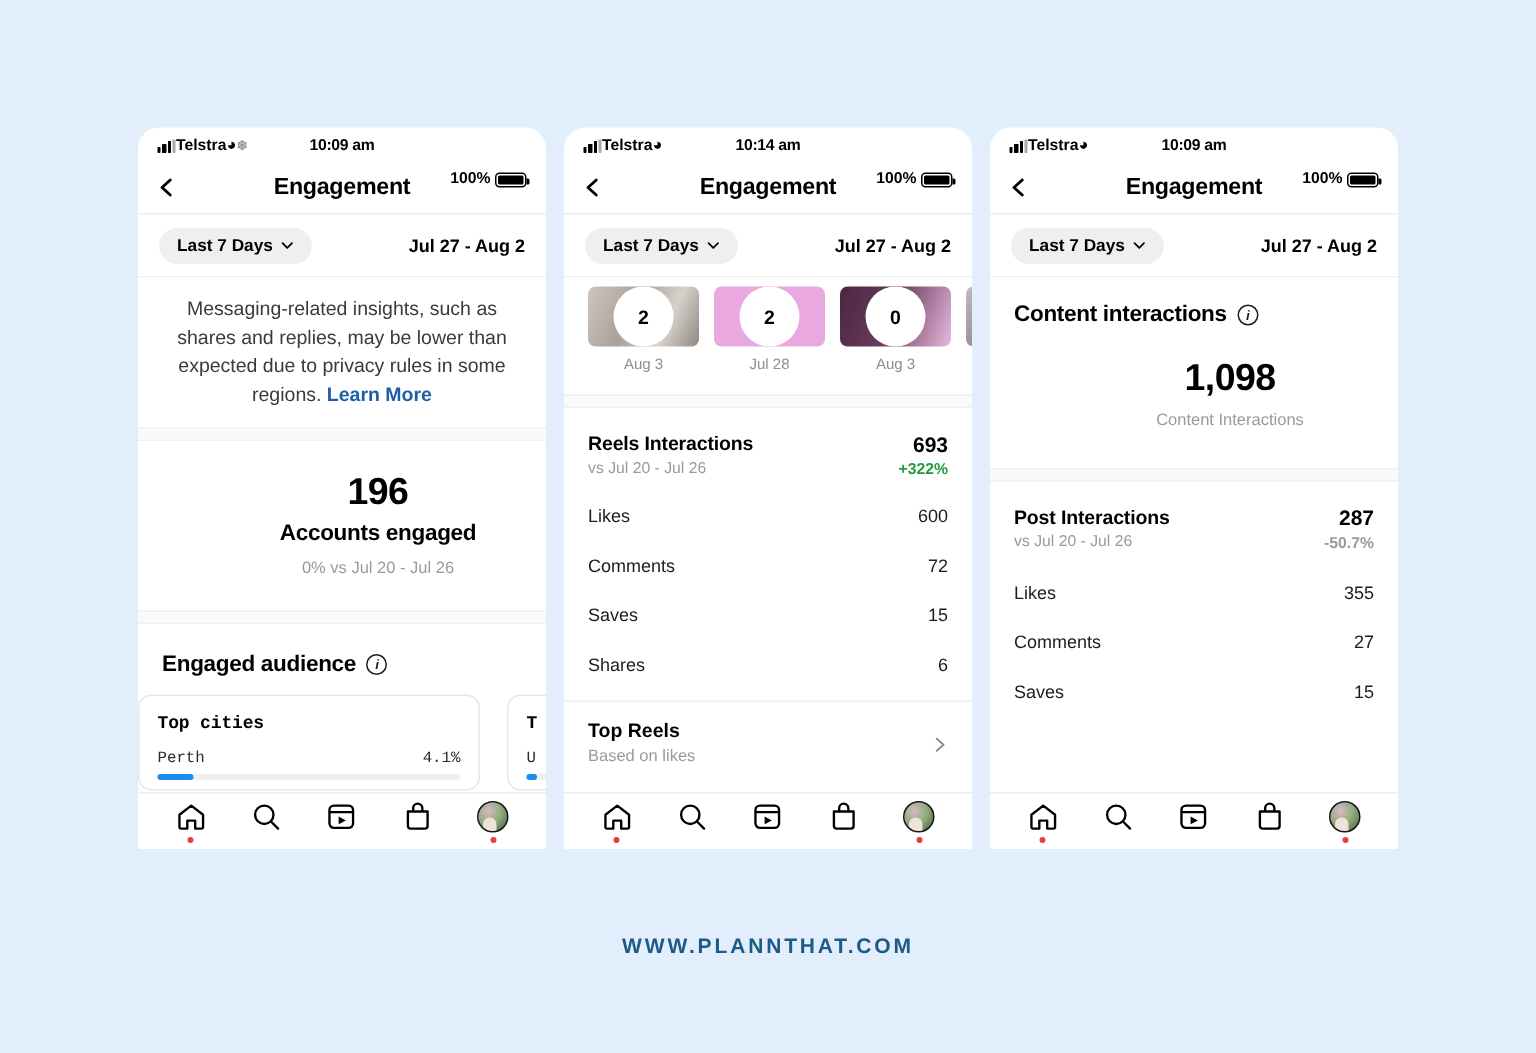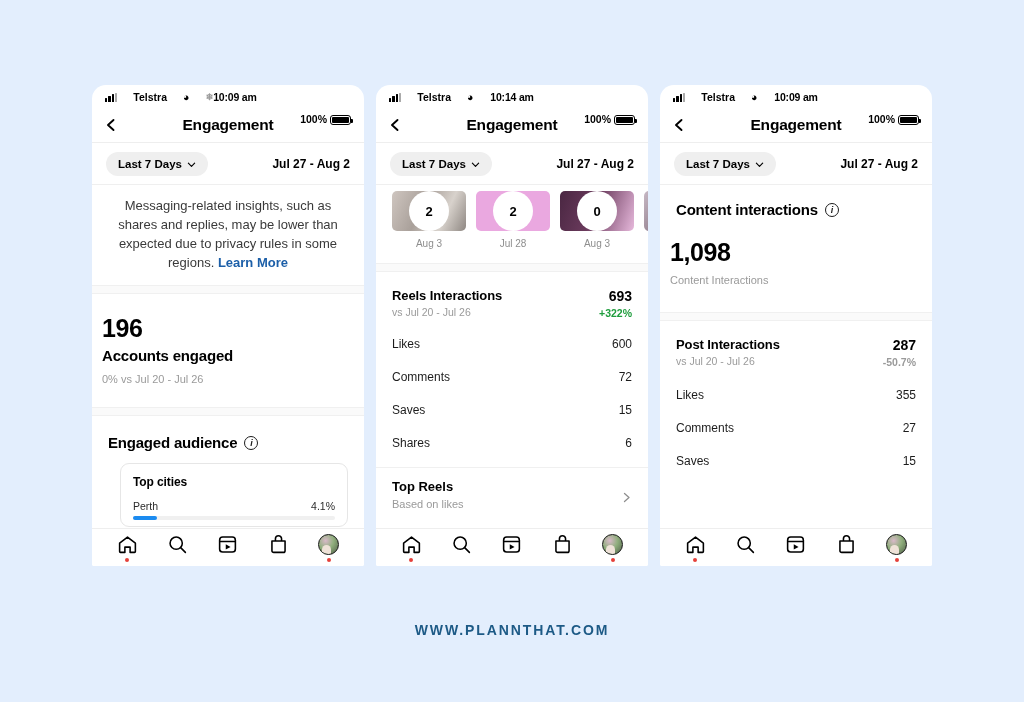--- a/index.html
+++ b/index.html
@@ -31,21 +31,21 @@
   .statusbar {
     height: 22px;
     display: flex;
     align-items: center;
     padding: 2px 13px 0 13px;
     font-size: 10.5px;
     font-weight: bold;
     color: #000;
     flex: 0 0 auto;
   }
-  .sb-left { display: flex; align-items: center; gap: 16px; flex: 1 1 0; }
+  .sb-left { display: flex; align-items: center; gap: 0; flex: 1 1 0; }
   .sb-center { flex: 0 0 auto; letter-spacing: -0.2px; }
   .sb-right { display: flex; align-items: flex-end; gap: 3px; flex: 1 1 0; justify-content: flex-end; margin-top: 44px; }
   .bars { display: flex; align-items: flex-end; gap: 1.2px; height: 9px; }
   .bars i { display:block; width: 2.2px; background: #000; border-radius: .5px; }
   .bars i:nth-child(1){height:3.5px}
   .bars i:nth-child(2){height:5.5px}
   .bars i:nth-child(3){height:7.5px}
   .bars i:nth-child(4){height:9px; background:#aaa}
   .wifi { font-size: 11px; line-height: 1; }
   .snow { font-size: 9px; color: #9a9a9a; line-height:1; }
@@ -106,40 +106,40 @@
   .notice {
     padding: 12px 16px 13px 16px;
     text-align: center;
     font-size: 13px;
     line-height: 1.45;
     color: #3a3a3a;
   }
   .notice a { color: #1c5fa8; font-weight: bold; text-decoration: none; }
 
   
-  .bigstat { padding: 20px 10px 22px 10px; text-align: left; }
+  .bigstat { padding: 20px 10px 22px 10px; text-align: center; margin-left: 48px; }
   .bigstat .value { font-size: 25px; font-weight: bold; color: #000; letter-spacing:-0.4px; }
   .bigstat .label { font-size: 15px; font-weight: bold; color: #000; margin-top: 4px; letter-spacing:-0.2px;}
   .bigstat .delta { font-size: 11px; color: #9a9a9a; margin-top: 9px; }
   .bigstat .delta .up { color: #1f9d3d; font-weight: bold; }
 
   
   .sec-title {
     display:flex; align-items:center; gap: 7px;
     padding: 18px 16px 12px 16px;
     font-size: 15px; font-weight: bold; color: #000; letter-spacing:-0.2px;
   }
   .info-i {
     width: 14px; height: 14px; border: 1.4px solid #1c1c1c; border-radius: 50%;
     display:inline-flex; align-items:center; justify-content:center;
     font-size: 9px; font-weight: bold; font-style: italic; color:#1c1c1c; flex:0 0 auto;
   }
 
   
-  .cards-row { display:flex; gap: 18px; padding: 0 28px; }
+  .cards-row { display:flex; gap: 18px; padding: 0 0; font-family: Liberation Mono, monospace; }
   .mini-card {
     border: 1px solid #e6e6e6;
     border-radius: 9px;
     padding: 11px 12px 0 12px;
     background: #fff;
     flex: 0 0 auto;
   }
   .mini-card.wide { width: 228px; }
   .mini-card.peek { width: 60px; overflow:hidden; }
   .mini-card h4 { font-size: 12px; font-weight: bold; color:#000; margin-bottom: 11px; letter-spacing:-0.1px;}

